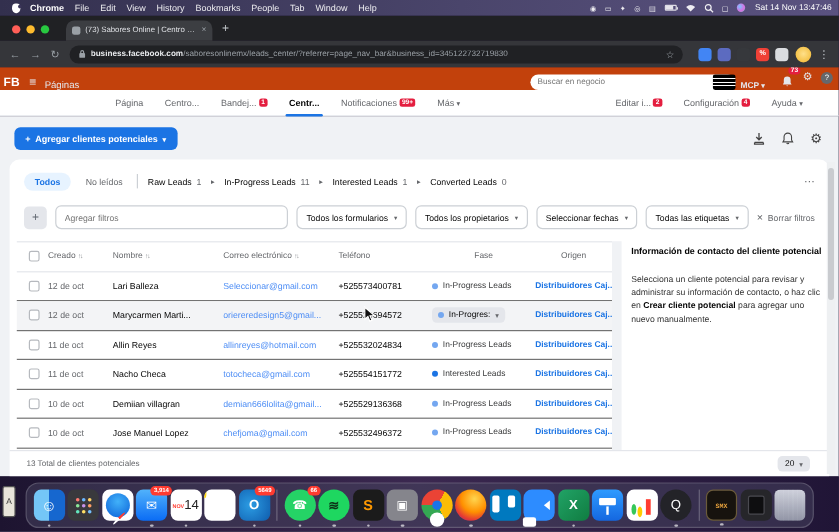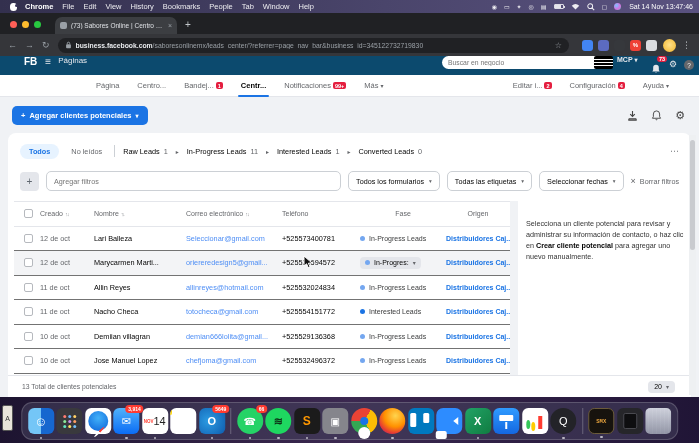--- a/index.html
+++ b/index.html
@@ -34,21 +34,21 @@
   .urlbar svg{flex:0 0 auto;}
   .url{font-size:6.8px;white-space:nowrap;overflow:hidden;margin-left:4px;flex:1;min-width:0;}
   .url .dom{color:#e8eaed;font-weight:bold;}
   .url .pth{color:#9aa0a6;}
   .star{color:#9aa0a6;font-size:8px;margin-left:4px;}
   .ext{width:11px;height:11px;border-radius:3px;margin-left:5px;display:flex;align-items:center;justify-content:center;font-size:6px;color:#fff;}
   .avatar{width:13px;height:13px;border-radius:50%;background:radial-gradient(circle at 50% 45%,#ffe08a,#f0b429);margin-left:6px;}
   .kebab{color:#c3c7cb;font-size:9px;margin-left:6px;}
 
   
-  .fbtop{position:absolute;top:56px;left:0;right:0;height:19px;background:#0c4a6e;display:flex;align-items:flex-start;padding:0 24px;z-index:30;}
+  .fbtop{position:absolute;top:56px;left:0;right:0;height:19px;background:#c2410c;display:flex;align-items:flex-end;padding:0 3px;z-index:30;}
   .fblogo{color:#fff;font-weight:bold;font-size:10px;margin-right:8px;}
   .ham{color:#e4e6eb;font-size:10px;margin-right:7px;}
   .fbprod{color:#e4e6eb;font-size:8px;}
   .fbsearch{position:absolute;left:442px;width:171px;height:13px;background:#fff;border-radius:7px;display:flex;align-items:center;padding:0 6px;}
   .fbsearch input{border:0;outline:0;background:transparent;font-size:6.8px;color:#333;flex:1;min-width:0;}
   .mcpchip{position:absolute;left:594px;width:19px;height:13px;background:#000;border-radius:2px;background-image:linear-gradient(#000 3px,#fff 3px,#fff 4px,#000 4px,#000 6px,#fff 6px,#fff 7px,#000 7px,#000 9px,#fff 9px,#fff 10px,#000 10px);}
   .mcptxt{position:absolute;left:617px;color:#e4e6eb;font-size:7px;font-weight:bold;}
   .fbbell{position:absolute;left:651px;top:4px;}
   .fbbell .bdg{position:absolute;top:-4px;left:6px;background:#e41e3f;color:#fff;font-size:5.5px;font-weight:bold;border-radius:5px;padding:0 2px;}
   .fbgear{position:absolute;left:669px;color:#e4e6eb;font-size:9px;top:3px;}
@@ -341,25 +341,29 @@
   </div>
 
   <div class="filterrow">
     <span class="pluschip">+</span>
     <input class="filterinput" readonly="" placeholder="Agregar filtros" style="">
     <span class="fpill">
         <span>Todos los formularios</span>
         <span class="caret-s">▾</span>
       </span>
     <span class="fpill">
-        <span>Todas las etiquetas</span>
+        <span>Todos los propietarios</span>
         <span class="caret-s">▾</span>
       </span>
     <span class="fpill">
         <span>Seleccionar fechas</span>
+        <span class="caret-s">▾</span>
+      </span>
+    <span class="fpill">
+        <span>Todas las etiquetas</span>
         <span class="caret-s">▾</span>
       </span>
     <span class="clearf">
         <span style="font-size:9px">×</span>
         <span>Borrar filtros</span>
       </span>
   </div>
 
   <div class="tablearea">
     <div class="trow head">
@@ -450,20 +454,21 @@
           <span class="dot" style="background:#74a7f0"></span>
           <span>In-Progress Leads</span>
         </span>
       <span class="corigin">Distribuidores Caj..</span>
     </div>
   </div>
 
   <div class="gutter"></div>
 
   <div class="sidepanel">
+    <div class="sp-title">Información de contacto del cliente potencial</div>
     <div class="sp-body"><span>Selecciona un cliente potencial para revisar y administrar su información de contacto, o haz clic en </span><b>Crear cliente potencial</b><span> para agregar uno nuevo manualmente.</span></div>
   </div>
 
   <div class="footerrow">
     <span class="totaltxt">13 Total de clientes potenciales</span>
     <span class="pagesize">
         <span>20</span>
         <span class="caret-s">▾</span>
       </span>
   </div>

